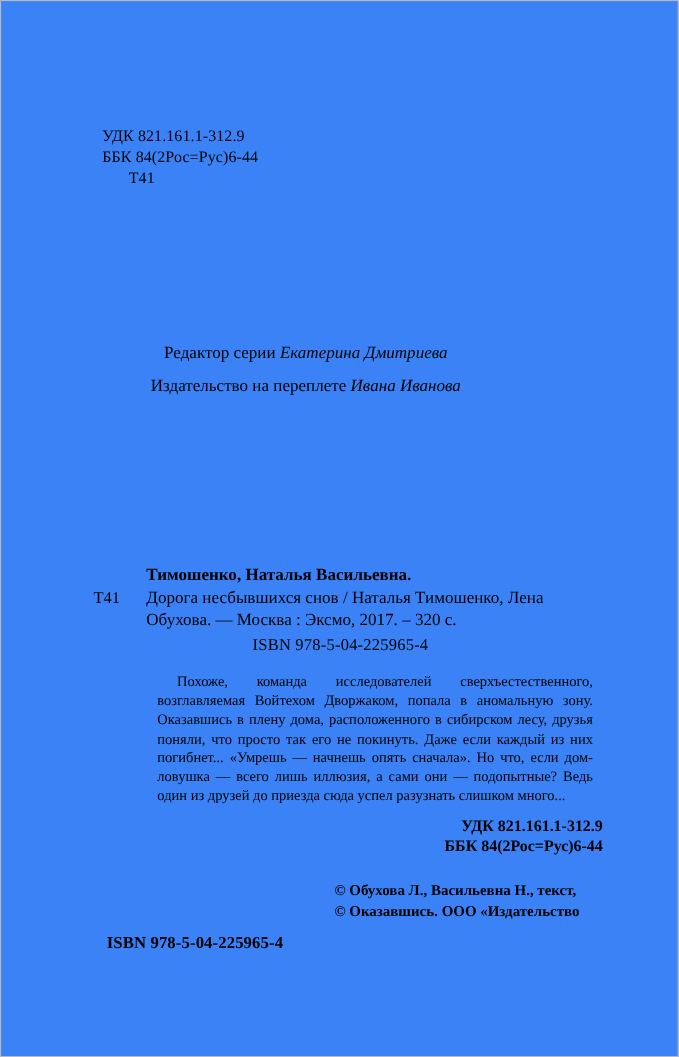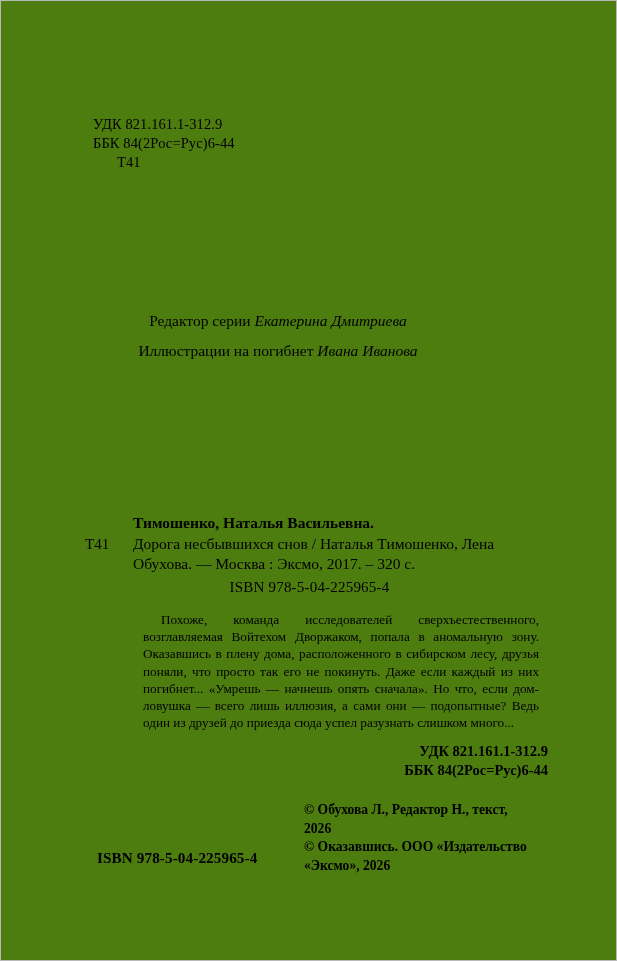--- a/index.html
+++ b/index.html
@@ -16,21 +16,21 @@
     overflow: hidden;
   }
   .page {
     position: absolute;
     left: 0;
     top: 0;
     width: 617px;
     height: 961px;
     box-sizing: border-box;
     border: 1px solid #b9b9b9;
-    background: #4d7c0f;
+    background: #3b82f6;
   }
 
   
   .udk-top {
     position: absolute;
     left: 92px;
     top: 114px;
     font-size: 14.5px;
     line-height: 19px;
     letter-spacing: 0.1px;
@@ -154,21 +154,21 @@
     <div class="line-2">ББК 84(2Рос=Рус)6-44</div>
     <div class="line-3">Т41</div>
   </div>
 
   <div class="credits">
     <div>
       <span>Редактор серии</span>
       <span class="italic">Екатерина Дмитриева</span>
     </div>
     <div>
-      <span>Иллюстрации на погибнет</span>
+      <span>Издательство на переплете</span>
       <span class="italic">Ивана Иванова</span>
     </div>
   </div>
 
   <div class="entry">
     <div class="entry-author">Тимошенко, Наталья Васильевна.</div>
     <div class="entry-body">
       <span class="entry-sigil">Т41</span>
       <div class="entry-text">Дорога несбывшихся снов / Наталья Тимошенко, Лена Обухова. — Москва : Эксмо, 2017. – 320 с.</div>
     </div>
@@ -177,21 +177,19 @@
   <div class="isbn-top">ISBN 978-5-04-225965-4</div>
 
   <div class="annotation">Похоже, команда исследователей сверхъестественного, возглавляемая Войтехом Дворжаком, попала в аномальную зону. Оказавшись в плену дома, расположенного в сибирском лесу, друзья поняли, что просто так его не покинуть. Даже если каждый из них погибнет... «Умрешь — начнешь опять сначала». Но что, если дом-ловушка — всего лишь иллюзия, а сами они — подопытные? Ведь один из друзей до приезда сюда успел разузнать слишком много...</div>
 
   <div class="udk-bottom">
     <div>УДК 821.161.1-312.9</div>
     <div>ББК 84(2Рос=Рус)6-44</div>
   </div>
 
   <div class="copyright">
-    <div class="cline">© Обухова Л., Редактор Н., текст,</div>
-    <div class="cline cont">2026</div>
+    <div class="cline">© Обухова Л., Васильевна Н., текст,</div>
     <div class="cline">© Оказавшись. ООО «Издательство</div>
-    <div class="cline cont">«Эксмо», 2026</div>
   </div>
 
   <div class="isbn-bottom">ISBN 978-5-04-225965-4</div>
 
 </div>
 
 </body></html>

